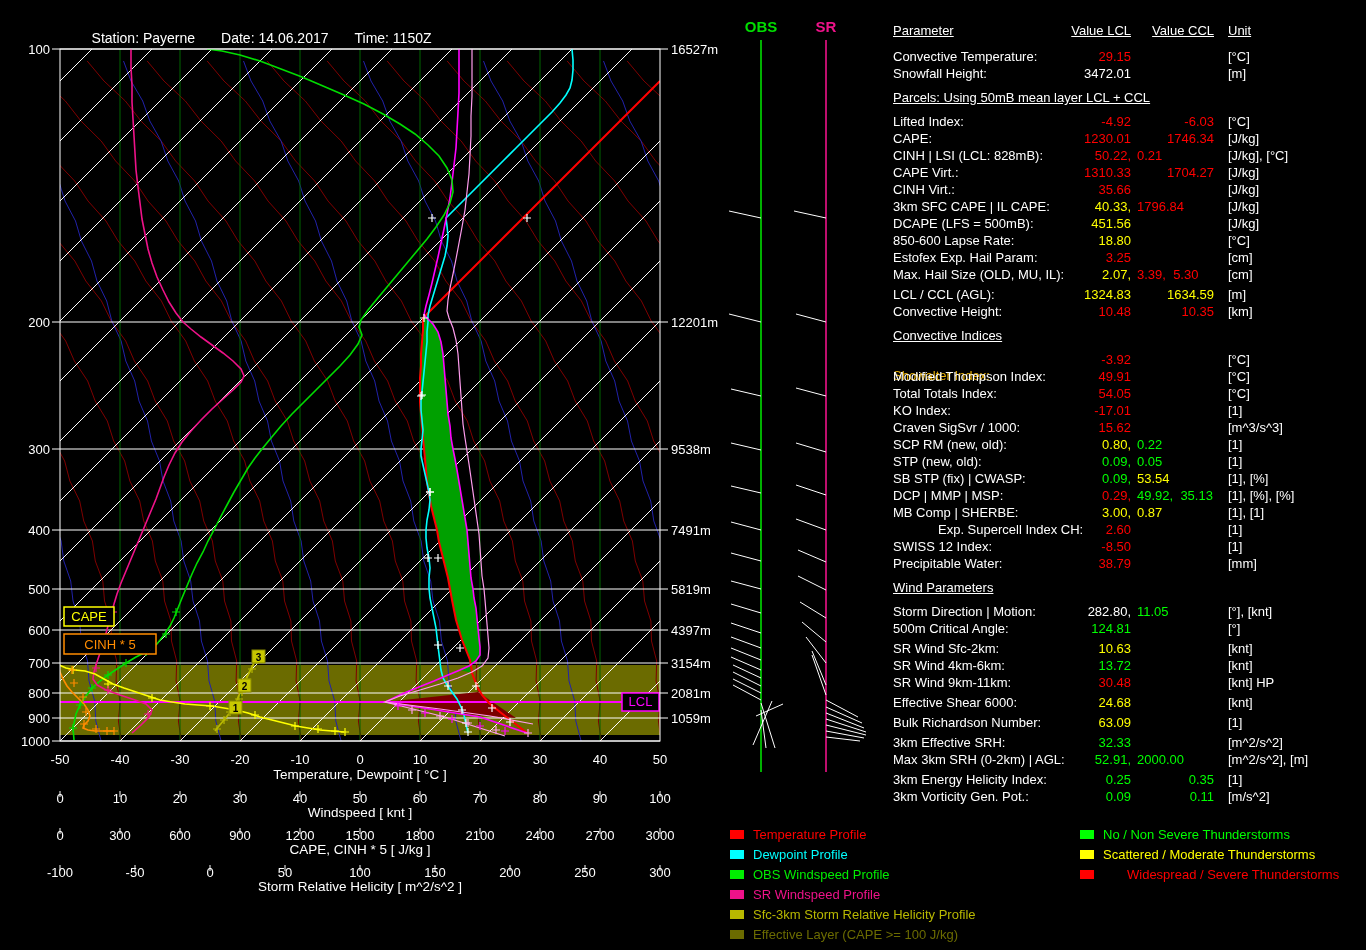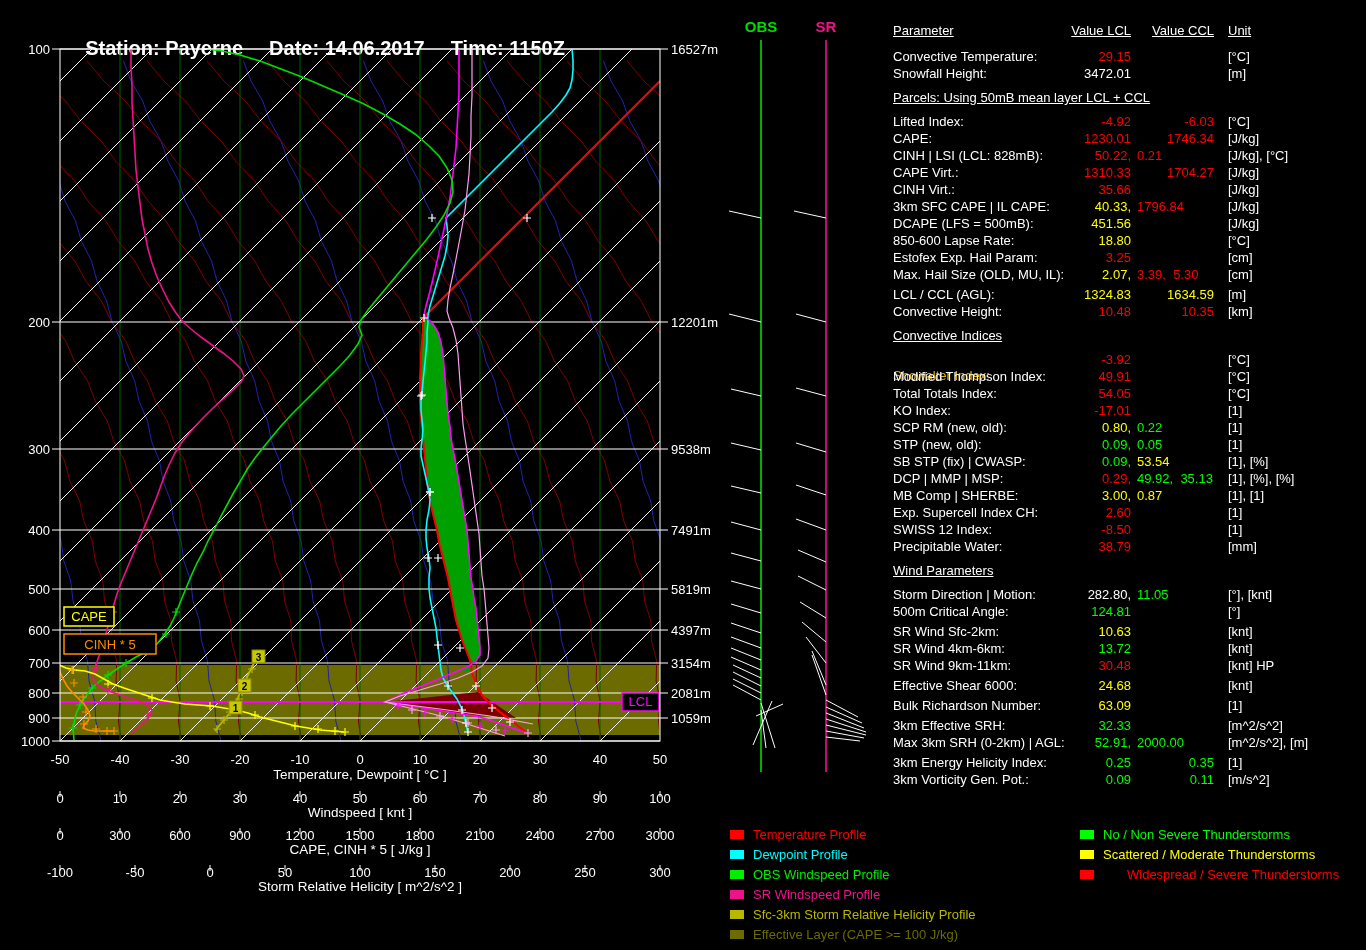--- a/index.html
+++ b/index.html
@@ -1,18 +1,18 @@
 <!DOCTYPE html>
 <html><head>
 <meta charset="utf-8">
 <style>
   html,body{margin:0;padding:0;background:#000;}
   #page{position:relative;width:1366px;height:950px;background:#000;overflow:hidden;
         font-family:"Liberation Sans",sans-serif;color:#fff;}
-  #chart-title{position:absolute;left:63px;top:14px;font-size:20px;font-weight:bold;white-space:pre;}
+  #chart-title{position:absolute;left:76px;top:14px;font-size:14px;font-weight:normal;white-space:pre;}
   #chart-title span{margin-right:26px;}
   #skewt-mount{position:absolute;left:0;top:0;}
   
   #param-table{position:absolute;left:893px;top:22px;width:470px;font-size:13px;line-height:17px;}
   .prow{position:relative;height:17px;white-space:nowrap;}
   .psec{position:relative;height:24px;padding-top:7px;text-decoration:underline;}
   .phead{position:relative;height:22px;}
   .plabel{position:absolute;left:0;}
   .pu{text-decoration:underline;}
   .plcl{position:absolute;left:0;width:238px;text-align:right;}
@@ -471,20 +471,25 @@
         <span class="plabel" style="color: rgb(255, 255, 255);">Total Totals Index:</span>
         <div class="plcl"><span style="color: rgb(255, 0, 0);">54.05</span></div>
         <span class="punit" style="color: rgb(255, 255, 255);">[°C]</span>
       </div>
       <div class="prow">
         <span class="plabel" style="color: rgb(255, 255, 255);">KO Index:</span>
         <div class="plcl"><span style="color: rgb(255, 0, 0);">-17.01</span></div>
         <span class="punit" style="color: rgb(255, 255, 255);">[1]</span>
       </div>
       <div class="prow">
+        <span class="plabel" style="color: rgb(255, 255, 255);">Craven SigSvr / 1000:</span>
+        <div class="plcl"><span style="color: rgb(255, 0, 0);">15.62</span></div>
+        <span class="punit" style="color: rgb(255, 255, 255);">[m^3/s^3]</span>
+      </div>
+      <div class="prow">
         <span class="plabel" style="color: rgb(255, 255, 255);">SCP RM (new, old):</span>
         <div class="plcl"><span style="color: rgb(255, 255, 0);">0.80,</span></div>
         <div class="pextra"><span style="color: rgb(0, 255, 0);">0.22</span></div>
         <span class="punit" style="color: rgb(255, 255, 255);">[1]</span>
       </div>
       <div class="prow">
         <span class="plabel" style="color: rgb(255, 255, 255);">STP (new, old):</span>
         <div class="plcl"><span style="color: rgb(0, 255, 0);">0.09,</span></div>
         <div class="pextra"><span style="color: rgb(0, 255, 0);">0.05</span></div>
         <span class="punit" style="color: rgb(255, 255, 255);">[1]</span>
@@ -501,21 +506,21 @@
         <div class="pextra"><span style="color: rgb(0, 255, 0);">49.92,&nbsp; </span><span style="color: rgb(0, 255, 0);">35.13</span></div>
         <span class="punit" style="color: rgb(255, 255, 255);">[1], [%], [%]</span>
       </div>
       <div class="prow">
         <span class="plabel" style="color: rgb(255, 255, 255);">MB Comp | SHERBE:</span>
         <div class="plcl"><span style="color: rgb(255, 255, 0);">3.00,</span></div>
         <div class="pextra"><span style="color: rgb(255, 255, 0);">0.87</span></div>
         <span class="punit" style="color: rgb(255, 255, 255);">[1], [1]</span>
       </div>
       <div class="prow">
-        <span class="plabel" style="color: rgb(255, 255, 255);">Exp. Supercell Index CH:</span>
+        <span class="plabel" style="color: rgb(255, 255, 255); margin-left: 45px;">Exp. Supercell Index CH:</span>
         <div class="plcl"><span style="color: rgb(255, 0, 0);">2.60</span></div>
         <span class="punit" style="color: rgb(255, 255, 255);">[1]</span>
       </div>
       <div class="prow">
         <span class="plabel" style="color: rgb(255, 255, 255);">SWISS 12 Index:</span>
         <div class="plcl"><span style="color: rgb(255, 0, 0);">-8.50</span></div>
         <span class="punit" style="color: rgb(255, 255, 255);">[1]</span>
       </div>
       <div class="prow">
         <span class="plabel" style="color: rgb(255, 255, 255);">Precipitable Water:</span>

